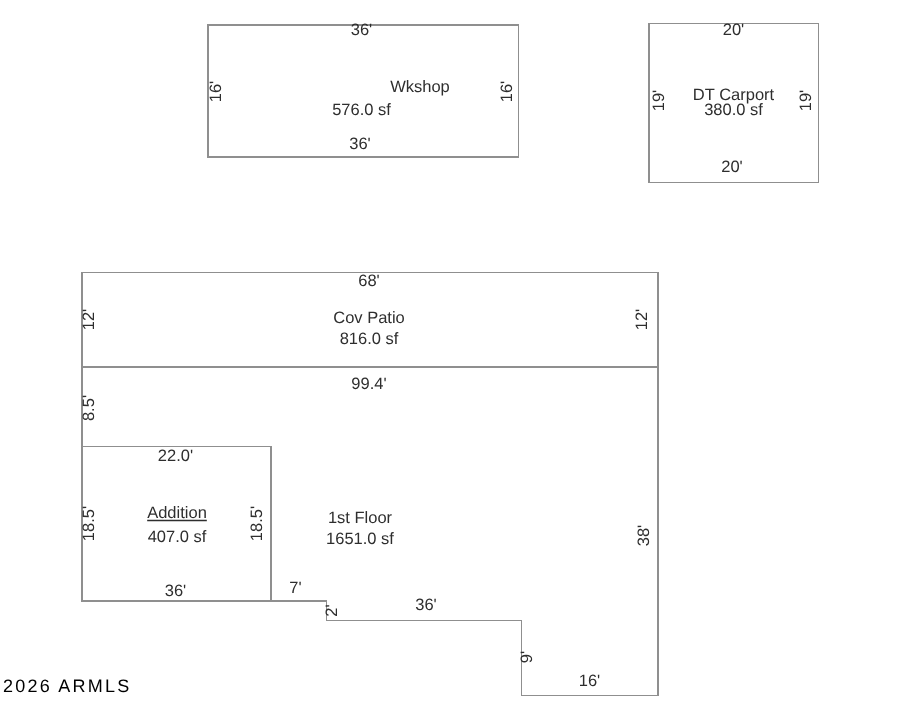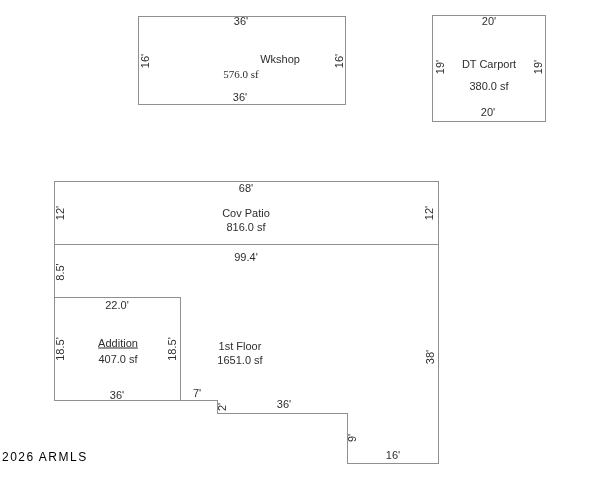--- a/index.html
+++ b/index.html
@@ -13,28 +13,28 @@
     transform:translate(-50%,-50%); line-height:1;
   }
   .rot { transform:translate(-50%,-50%) rotate(-90deg); }
   .wm {
     position:absolute; left:2px; top:451px; font-size:12px; color:#000000;
     letter-spacing:1.5px; transform:none;
   }
   
   .p-wk-top    { left:241px; top:21px; }
   .p-wk-name   { left:241px; top:59px;margin-left:39px; }
-  .p-wk-area   { left:241px; top:74px;font-family:Liberation Serif, serif; }
+  .p-wk-area   { left:241px; top:74px; }
   .p-wk-bottom { left:240px; top:97px; }
   .p-wk-left   { left:145px; top:61px; }
   .p-wk-right  { left:339px; top:61px; }
   
   .p-cp-top    { left:489px; top:21px; }
   .p-cp-name   { left:489px; top:64px; }
-  .p-cp-area   { left:489px; top:74px;margin-top:12px; }
+  .p-cp-area   { left:489px; top:74px; }
   .p-cp-bottom { left:488px; top:112px; }
   .p-cp-left   { left:440px; top:67px; }
   .p-cp-right  { left:538px; top:67px; }
   
   .p-pt-top    { left:246px; top:188px; }
   .p-pt-name   { left:246px; top:213px; }
   .p-pt-area   { left:246px; top:227px; }
   .p-pt-bottom { left:246px; top:257px; }
   .p-pt-left   { left:60px;  top:213px; }
   .p-pt-right  { left:429px; top:213px; }

